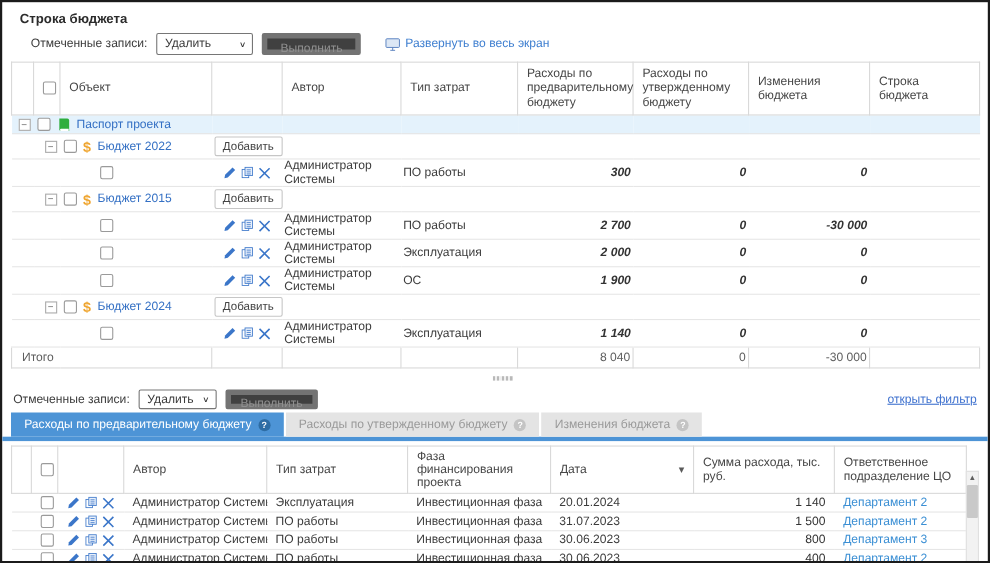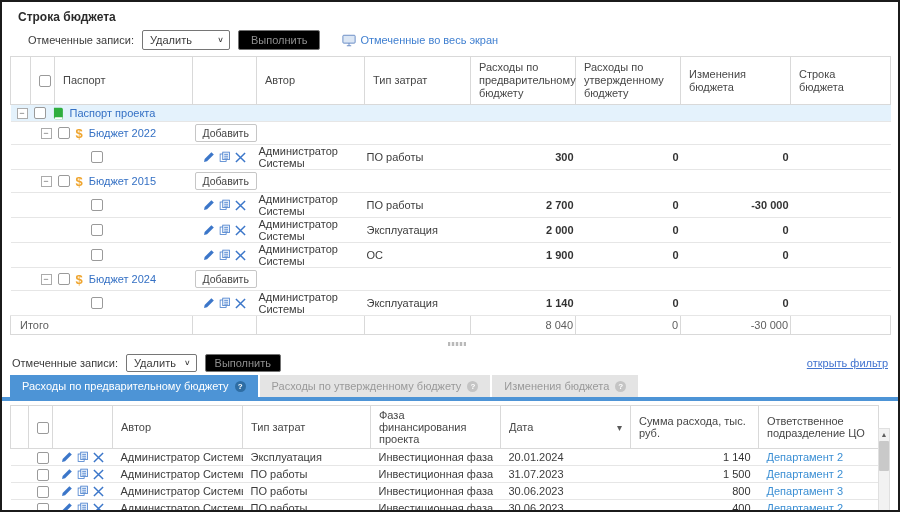--- a/index.html
+++ b/index.html
@@ -23,21 +23,21 @@
   .tb-left { display:flex; align-items:center; }
   .tb-label { color:#3c3c3c; margin-right:8px; }
   .fake-select {
     display:inline-flex; align-items:center; justify-content:space-between;
     border:1px solid #767676; background:#fff; height:20px; padding:0 5px 0 7px;
     min-width:88px; border-radius:2px; cursor:pointer;
   }
   .fake-select.small { min-width:62px; height:18px; }
   .fake-select .chev { font-size:9px; color:#333; margin-left:8px; transform:scaleY(.8); }
   .btn {
-    display:inline-block; border:1px solid #737373; background:#000000; color:#8f8f8f;
+    display:inline-block; border:5px solid #737373; background:#404040; color:#8f8f8f;
     height:20px; line-height:18px; padding:0 12px; margin-left:8px; border-radius:2px; cursor:pointer;
   }
   .btn.small { height:18px; line-height:16px; padding:0 9px; }
   .expand-link { display:inline-flex; align-items:center; margin-left:22px; color:#3f7fd0; cursor:pointer; }
   .expand-link svg { margin-right:4px; }
 
   
   table { border-collapse:collapse; table-layout:fixed; }
   .cb {
     display:inline-block; width:12px; height:12px; border:1px solid #9a9a9a;
@@ -50,21 +50,21 @@
   }
   .treecell { display:flex; align-items:center; gap:6px; }
   .tree-link { color:#3470c4; cursor:pointer; white-space:nowrap; }
   .dollar { color:#efa52f; font-weight:bold; font-size:13px; line-height:11px; }
   .acticons { display:flex; align-items:center; justify-content:center; gap:4px; }
   .acticons span { display:inline-flex; cursor:pointer; }
   .addbtn {
     display:inline-block; border:1px solid #c6c6c6; background:#fff; color:#444;
     font-size:10.5px; padding:2px 7px; border-radius:2px; cursor:pointer;
   }
-  .num { text-align:right; padding-right:12px; font-weight:bold; color:#333; }
+  .num { text-align:right; padding-right:12px; font-weight:bold; color:#333;font-style:italic; }
   .numplain { text-align:right; padding-right:12px; color:#555; }
 
   
   .tree-table { width:880px; margin:2px 8px 0 8px; }
   .tree-table thead td {
     border:1px solid #d9d9d9; color:#474747; padding:4px 8px; vertical-align:middle;
     height:44px; background:#fff; line-height:13px;
   }
   .tree-table tbody td { border-bottom:1px solid #e6e6e6; height:17px; padding:0 2px; }
   .tree-table tr.grp td { height:23px; }
@@ -132,42 +132,42 @@
     <span class="fake-select">
       <span>Удалить</span>
       <span class="chev">∨</span>
     </span>
     <span class="btn">Выполнить</span>
     <span class="expand-link">
       <svg width="14" height="13" viewBox="0 0 16 14">
           <rect x="1" y="1" width="14" height="9" rx="1" fill="#dce7f5" stroke="#5b82c0"></rect>
           <path d="M5.5 13h5M8 10v3" stroke="#5b82c0" fill="none"></path>
         </svg>
-      <span>Отмеченные во весь экран</span>
+      <span>Развернуть во весь экран</span>
     </span>
   </div>
 
   <table class="tree-table">
     <colgroup>
       <col style="width:20px">
         <col style="width:24px">
         <col style="width:138px">
         <col style="width:64px">
       <col style="width:108px">
         <col style="width:106px">
         <col style="width:105px">
         <col style="width:105px">
       <col style="width:110px">
         <col style="width:100px">
     </colgroup>
     <thead>
       <tr>
         <td></td>
         <td><span class="cb"></span></td>
-        <td>Паспорт</td>
+        <td>Объект</td>
         <td></td>
         <td>Автор</td>
         <td>Тип затрат</td>
         <td>Расходы по предварительному бюджету</td>
         <td>Расходы по утвержденному бюджету</td>
         <td>Изменения бюджета</td>
         <td>Строка бюджета</td>
       </tr>
     </thead>
     <tbody>

